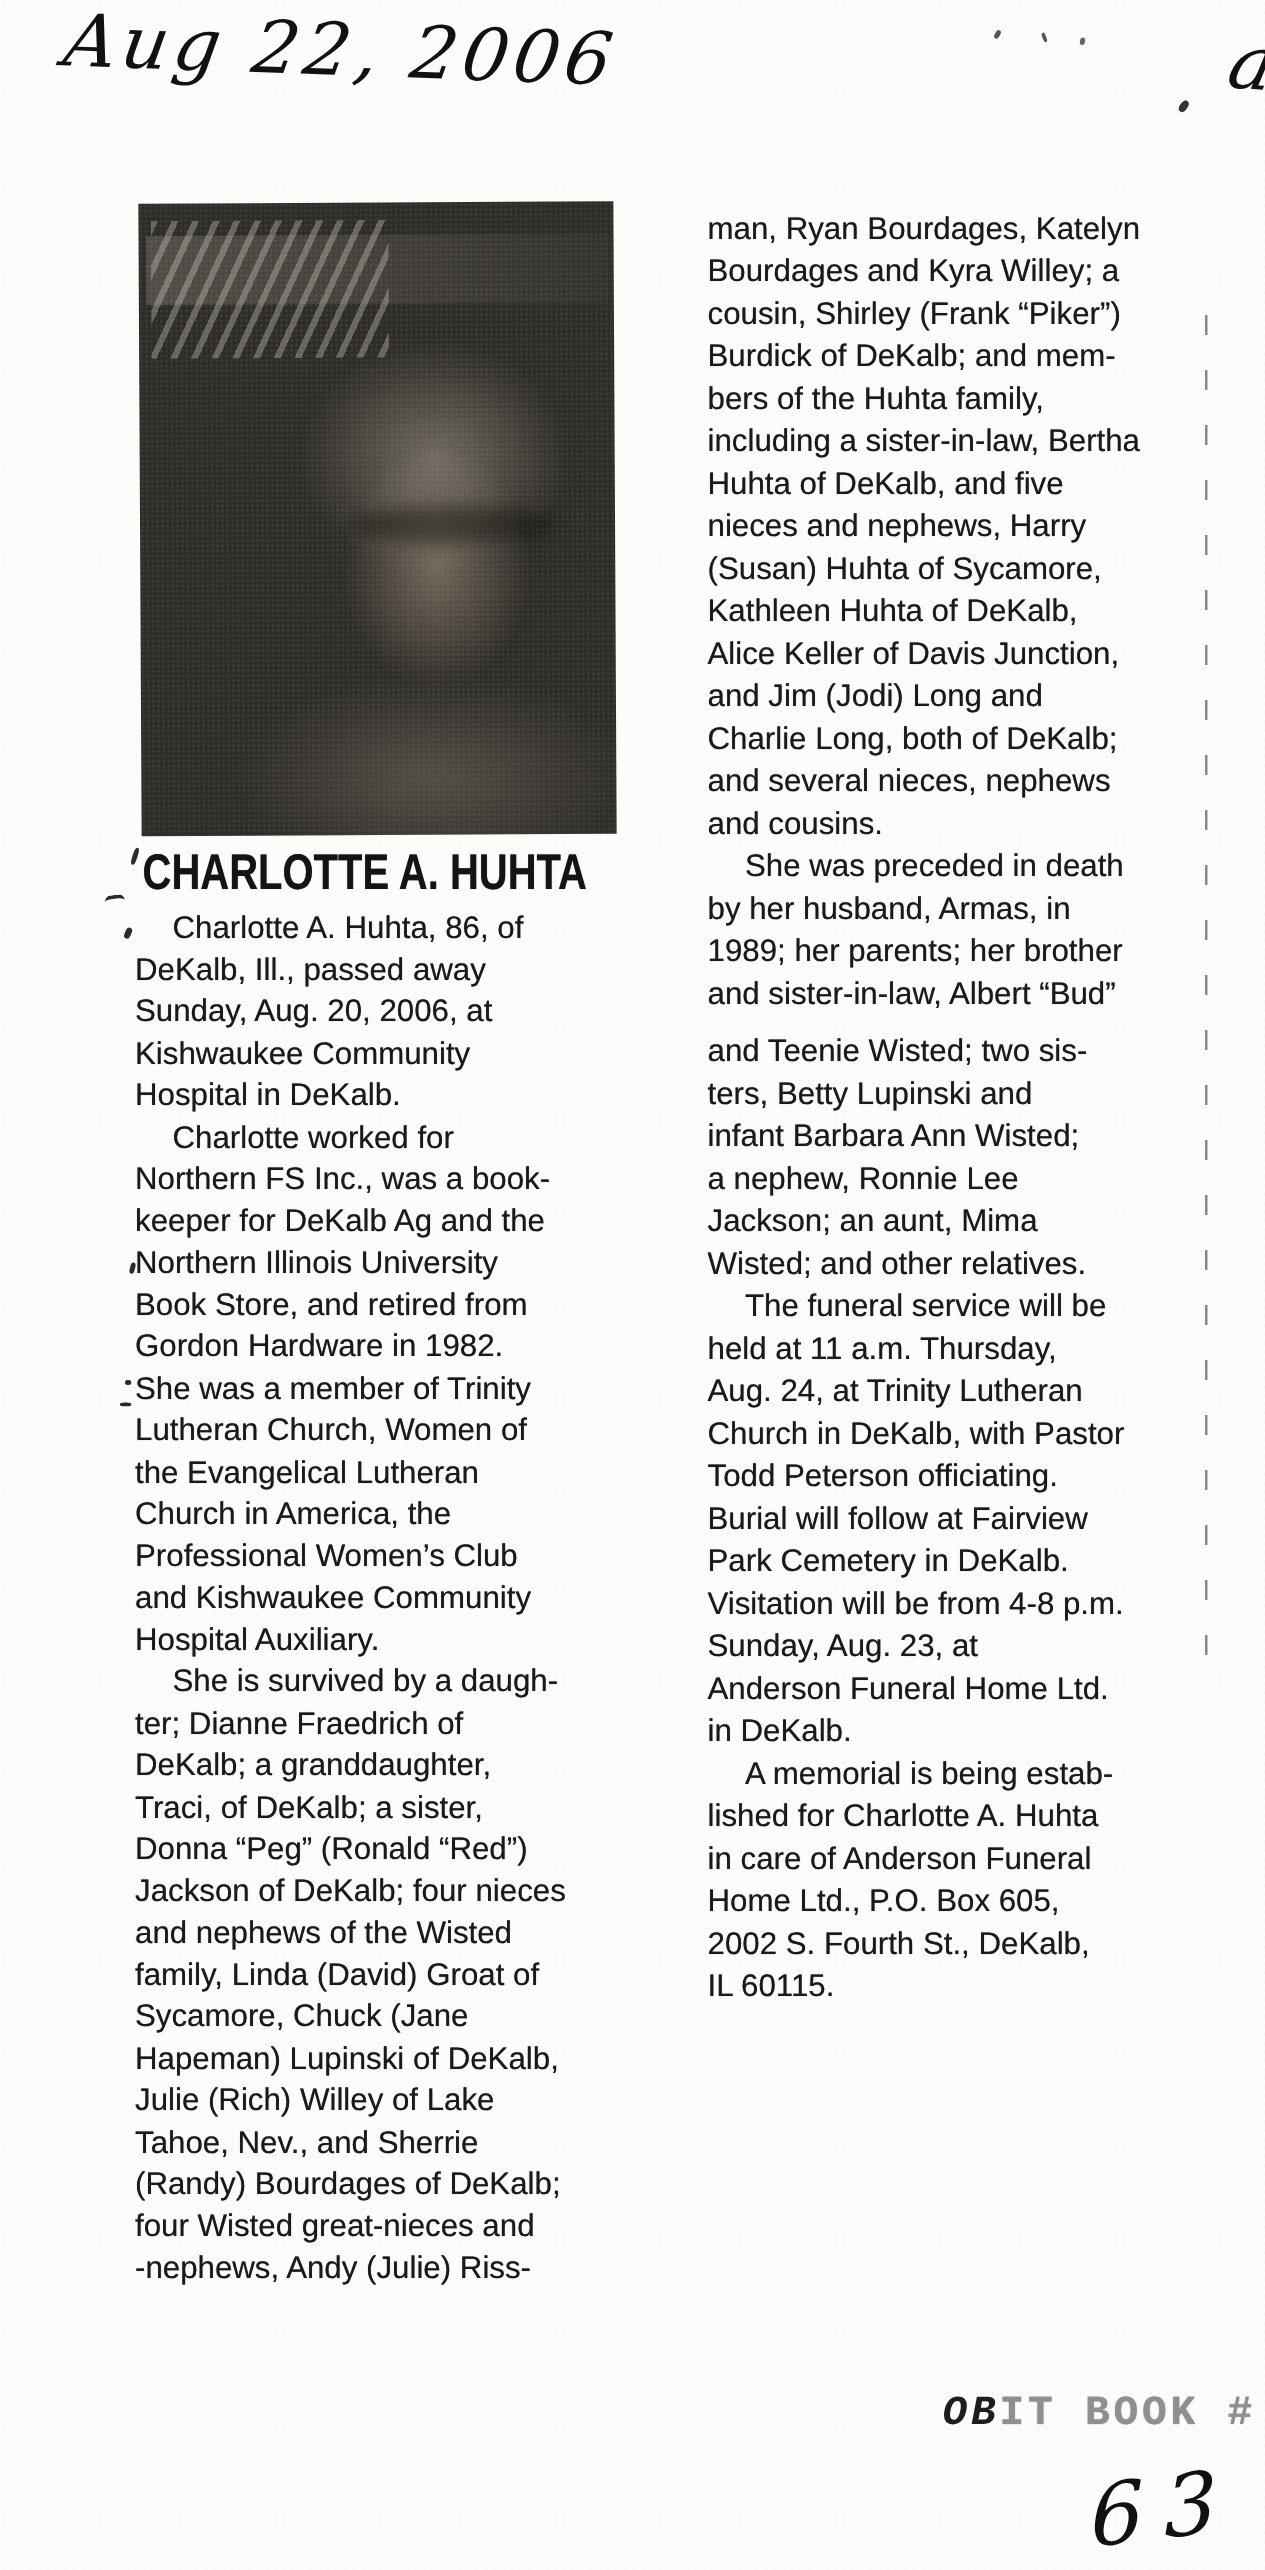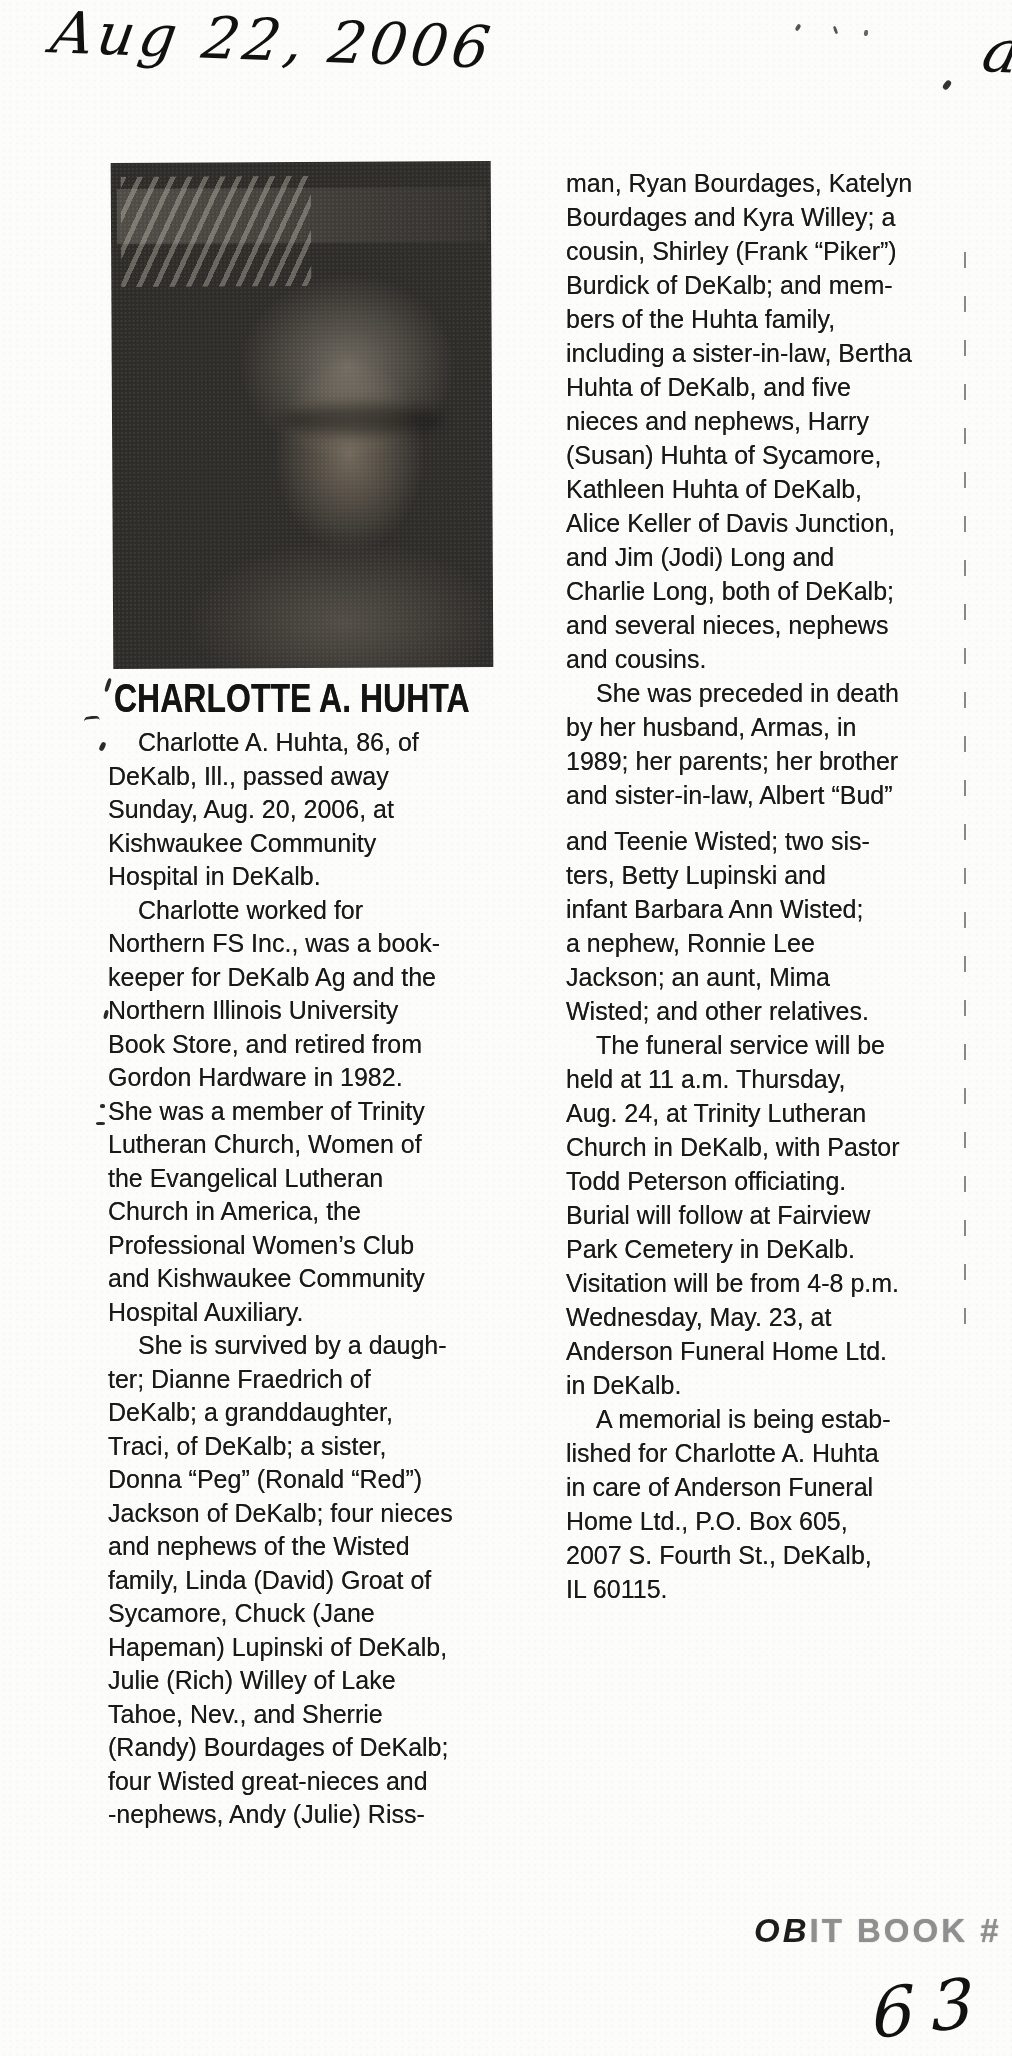--- a/index.html
+++ b/index.html
@@ -72,21 +72,21 @@
     text-shadow:0 0 0.6px rgba(0,0,0,0.65);
   }
   .col-left{left:108px;top:726px;width:378px;line-height:33.5px;}
   .col-right{left:566px;top:166px;width:402px;line-height:34px;}
   .para{white-space:pre;}
   .para.indent{text-indent:30px;}
 
   
   .stamp-line{
     position:absolute;left:754px;top:1912px;
-    font-size:33px;font-weight:bold;letter-spacing:3px;white-space:nowrap;
+    font-size:33px;font-weight:bold;letter-spacing:3px;white-space:nowrap;font-family:Liberation Mono, monospace;
   }
   .stamp-hand{color:#1d1d1d;font-style:italic;}
   .stamp-ink{color:#8f8f8f;text-shadow:0 0 1px rgba(120,120,120,0.8);}
 
   
   .artifact{position:absolute;background:#2a2a2a;border-radius:40%;}
   .a-tick{left:106px;top:678px;width:4px;height:14px;transform:rotate(18deg);}
   .a-squiggle{left:84px;top:716px;width:16px;height:7px;background:none;border-top:3px solid #2a2a2a;border-radius:60%/100%;transform:rotate(-6deg);}
   .a-comma1{left:100px;top:742px;width:5px;height:9px;transform:rotate(24deg);}
   .a-dot1{left:100px;top:1104px;width:5px;height:4px;}
@@ -174,28 +174,28 @@
 Jackson; an aunt, Mima
 Wisted; and other relatives.</div>
     <div class="para indent">The funeral service will be
 held at 11 a.m. Thursday,
 Aug. 24, at Trinity Lutheran
 Church in DeKalb, with Pastor
 Todd Peterson officiating.
 Burial will follow at Fairview
 Park Cemetery in DeKalb.
 Visitation will be from 4-8 p.m.
-Wednesday, May. 23, at
+Sunday, Aug. 23, at
 Anderson Funeral Home Ltd.
 in DeKalb.</div>
     <div class="para indent">A memorial is being estab-
 lished for Charlotte A. Huhta
 in care of Anderson Funeral
 Home Ltd., P.O. Box 605,
-2007 S. Fourth St., DeKalb,
+2002 S. Fourth St., DeKalb,
 IL 60115.</div>
   </div>
 
 <div class="clip-edge"></div>
 
 <div class="stamp-line">
   <span class="stamp-hand">OB</span><span class="stamp-ink">IT BOOK #</span>
 </div>
 
 <div class="hand book-number">63</div>

